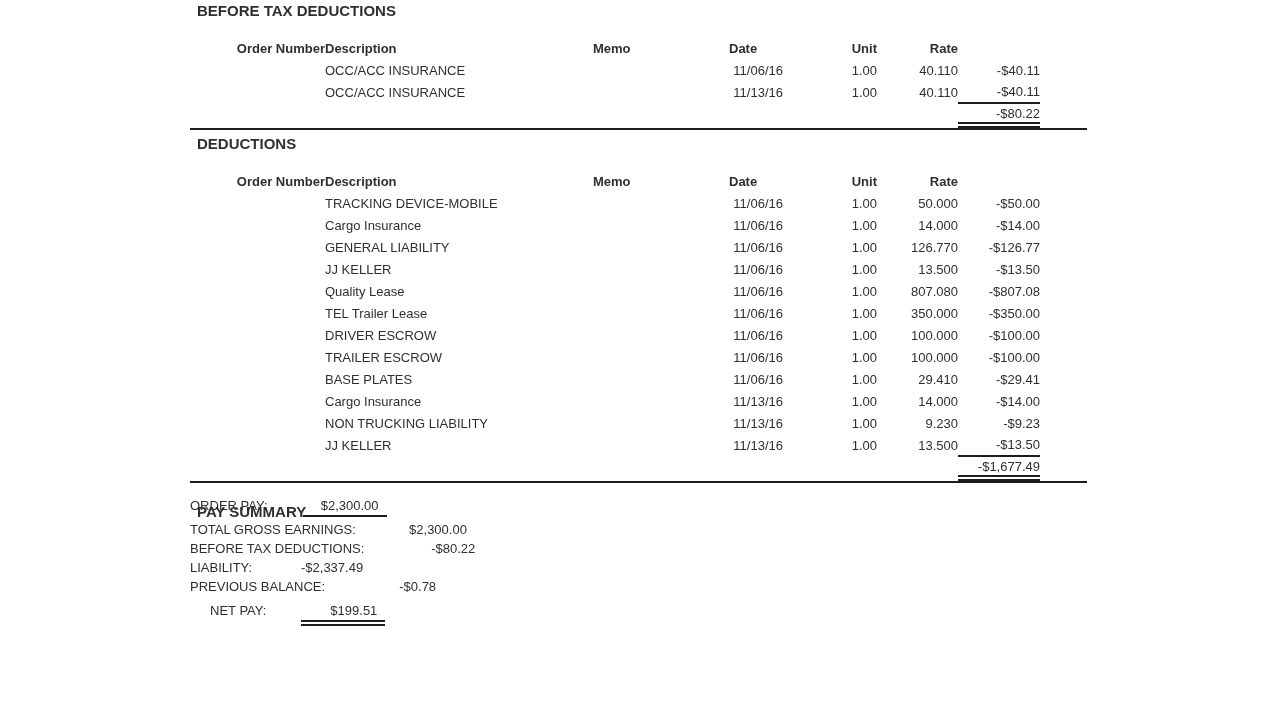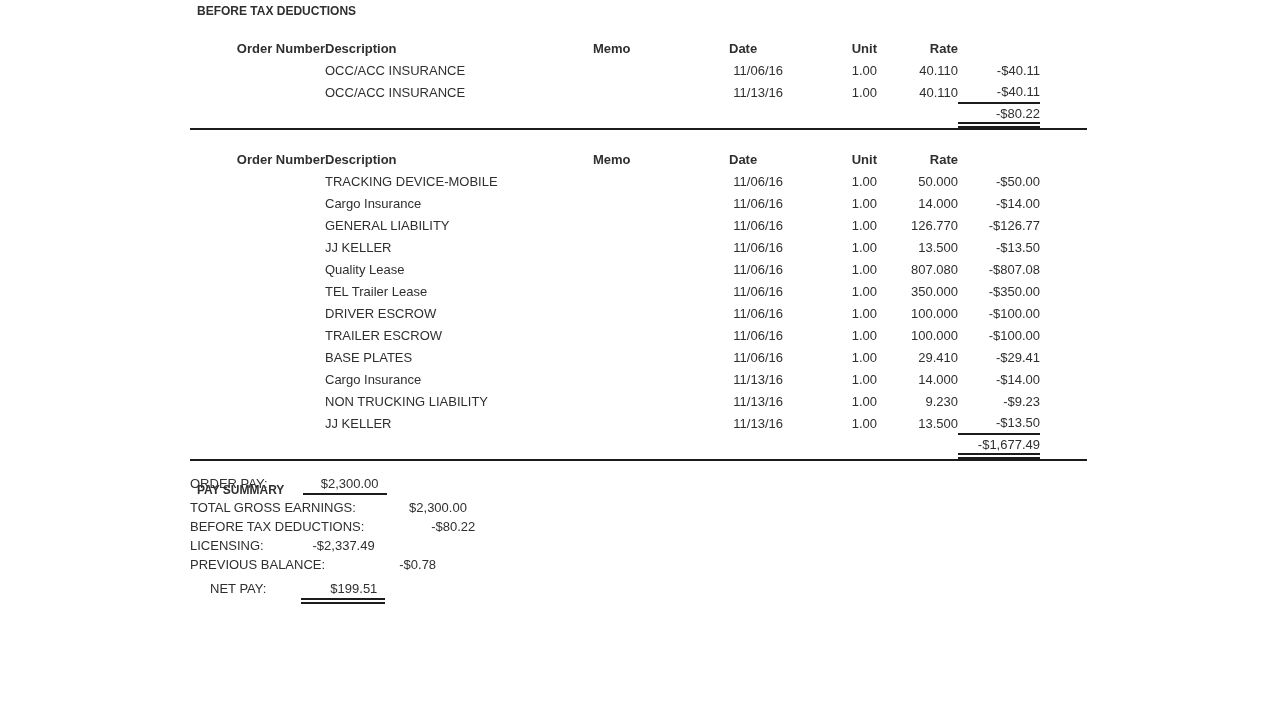--- a/index.html
+++ b/index.html
@@ -17,21 +17,21 @@
     color:var(--text);
     overflow:hidden;
     position:relative;
   }
   .content{
     position:absolute;
     left:190px; top:3px;
     width:897px;
   }
   h2.section-title{
-    font-size:12px;
+    font-size:15px;
     font-weight:bold;
     margin:0 0 0 7px;
     line-height:16px;
     white-space:nowrap;
   }
   table.detail-table{
     border-collapse:collapse;
     table-layout:fixed;
     width:850px;
     margin-top:18px;
@@ -161,20 +161,21 @@
             <td></td>
             <td class="col-amount total-amount">-$80.22</td>
           </tr>
         </tbody>
     </table>
   </section>
 
   <hr class="rule rule-1">
 
   <section>
+    <h2 class="section-title">DEDUCTIONS</h2>
     <table class="detail-table">
       <colgroup>
         <col style="width:135px">
           <col style="width:268px">
           <col style="width:134px">
         <col style="width:56px">
           <col style="width:94px">
           <col style="width:81px">
           <col style="width:82px">
       </colgroup>
@@ -322,21 +323,21 @@
         </div>
         <div class="summary-row">
           <span class="summary-label">TOTAL GROSS EARNINGS:</span>
           <span class="summary-value">$2,300.00</span>
         </div>
         <div class="summary-row">
           <span class="summary-label">BEFORE TAX DEDUCTIONS:</span>
           <span class="summary-value">-$80.22</span>
         </div>
         <div class="summary-row">
-          <span class="summary-label">LICENSING:</span>
+          <span class="summary-label">LIABILITY:</span>
           <span class="summary-value">-$2,337.49</span>
         </div>
         <div class="summary-row">
           <span class="summary-label">PREVIOUS BALANCE:</span>
           <span class="summary-value">-$0.78</span>
         </div>
         <div class="summary-row u-double">
           <span class="summary-label">NET PAY:</span>
           <span class="summary-value">$199.51</span>
         </div>

